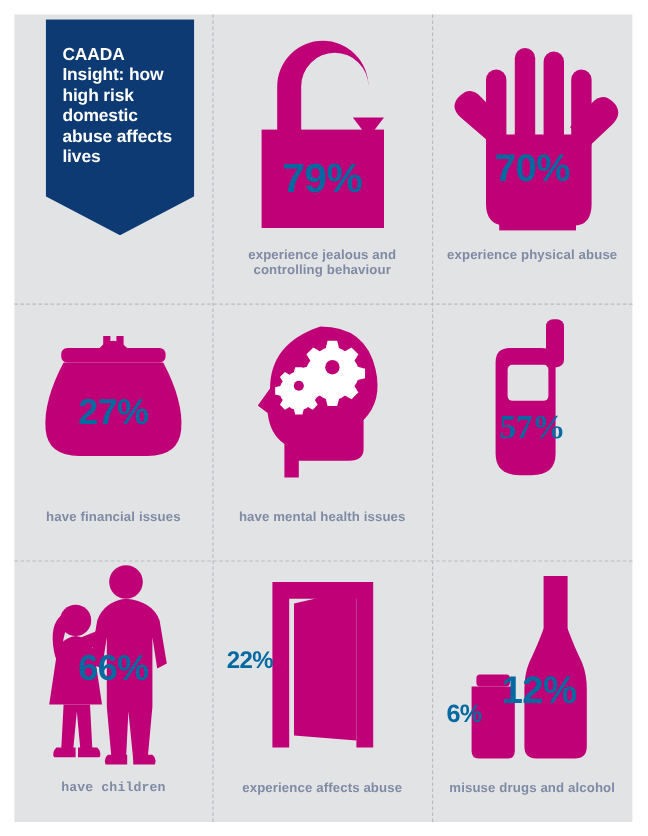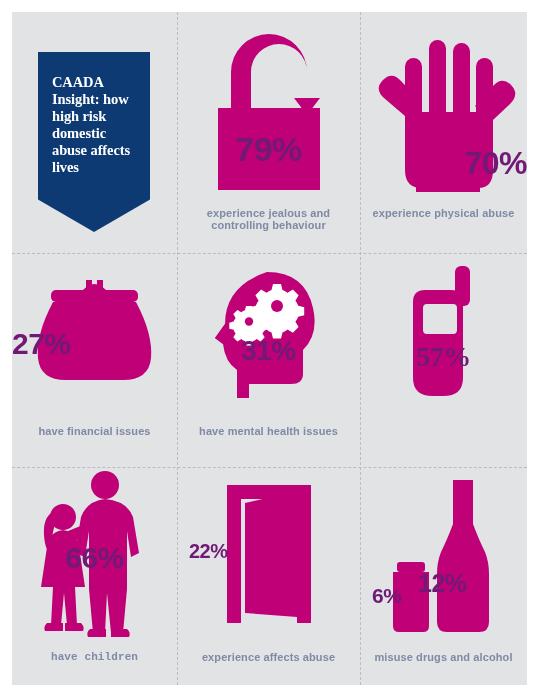--- a/index.html
+++ b/index.html
@@ -65,24 +65,23 @@
     font-size: 11px;
     font-weight: bold;
     line-height: 12px;
     letter-spacing: 0.1px;
   }
 
   
   #banner {
     position: absolute;
     left: 26px;
-    top: 40px;
-    width: 112px;
+    top: 4px;
+    width: 124px;
     height: 180px;
-    font-family: Liberation Serif, serif;
   }
   #banner-shape {
     position: absolute;
     inset: 0;
     background: #0d3a72;
     clip-path: polygon(0 0, 100% 0, 100% 82%, 50% 100%, 0 82%);
   }
   #banner-text {
     position: absolute;
     left: 14px;
@@ -92,21 +91,21 @@
     font-size: 14.5px;
     font-weight: bold;
     line-height: 17px;
     white-space: pre-line;
     letter-spacing: -0.1px;
   }
 
   
   .pct {
     position: absolute;
-    color: #701a75;
+    color: #0369a1;
     font-weight: bold;
     letter-spacing: -0.5px;
     white-space: nowrap;
     line-height: 1;
   }
   svg { display: block; overflow: visible; }
 </style>
 </head>
 <body>
 
@@ -153,39 +152,39 @@
 
           <path d="M31 92 L31 150 Q31 168 48 168 L104 168 Q119 168 119 150 L119 92 Z"></path>
           <rect x="42" y="150" width="64" height="22"></rect>
 
           <path d="M119 100 L136 84 Q146 74 137 65 Q128 56 119 66 L101 86 Z"></path>
 
           <path d="M31 96 L10 78 Q0 69 9 60 Q18 51 27 61 L45 80 Z"></path>
         </g>
       </svg>
     </div>
-    <div class="pct" style="left:0; right:0; top:112px; text-align:right; font-size:32px;margin-top:23px;">70%</div>
+    <div class="pct" style="left:0; right:0; top:112px; text-align:center; font-size:32px;">70%</div>
     <div class="cell-caption" style="top:195px;text-align:center;">experience physical abuse</div>
   </div>
 
   <div class="cell" style="left:0; top:241px; width:165px; height:214px;">
     <div class="cell-art" style="height:165px;">
       <svg width="135" height="120" viewBox="0 0 135 120" aria-hidden="true">
         <g fill="#bf0077">
 
           <path d="M59 4 h6 v8 h-6 z M70 4 h6 v8 h-6 z"></path>
           <path d="M56 14 q11 -12 23 0 z"></path>
 
           <rect x="24" y="14" width="87" height="12" rx="5"></rect>
 
           <path d="M26 26 L109 26 Q126 58 124 82 Q122 104 96 104 L39 104 Q13 104 11 82 Q9 58 26 26 Z"></path>
         </g>
       </svg>
     </div>
-    <div class="pct" style="left:0; right:0; top:76px; text-align:left; font-size:30px;">27%</div>
+    <div class="pct" style="left:0; right:0; top:76px; text-align:center; font-size:30px;">27%</div>
     <div class="cell-caption" style="top:172px;">have financial issues</div>
   </div>
 
   <div class="cell" style="left:165px; top:241px; width:183px; height:214px;">
     <div class="cell-art" style="height:165px;">
       <svg width="120" height="140" viewBox="0 0 120 140" aria-hidden="true">
 
         <path d="M58 6 Q96 6 104 42 Q110 68 94 84 L94 108 Q94 118 82 118 L40 118 L40 132 L28 132
                  L28 104 Q16 96 14 78 L6 72 L16 58 Q16 20 58 6 Z" fill="#bf0077"></path>
 
@@ -201,21 +200,20 @@
 
         <g fill="#ffffff" transform="translate(40,54)">
           <path d="M-3 -14 h6 l1.1 4.3 a11.5 11.5 0 0 1 3.6 2 l3.9-2.3 4.1 4.1 -2.3 3.9 a11.5 11.5 0 0 1 2 3.6
                    l4.3 1.1 v6 l-4.3 1.1 a11.5 11.5 0 0 1 -2 3.6 l2.3 3.9 -4.1 4.1 -3.9-2.3 a11.5 11.5 0 0 1 -3.6 2
                    l-1.1 4.3 h-6 l-1.1-4.3 a11.5 11.5 0 0 1 -3.6-2 l-3.9 2.3 -4.1-4.1 2.3-3.9 a11.5 11.5 0 0 1 -2-3.6
                    l-4.3-1.1 v-6 l4.3-1.1 a11.5 11.5 0 0 1 2-3.6 l-2.3-3.9 4.1-4.1 3.9 2.3 a11.5 11.5 0 0 1 3.6-2 Z"></path>
           <circle cx="0" cy="1.5" r="4.2" fill="#bf0077"></circle>
         </g>
       </svg>
     </div>
-    <div class="pct" style="left:0; right:0; top:84px; text-align:center; font-size:28px;">31%</div>
     <div class="cell-caption" style="top:172px;">have mental health issues</div>
   </div>
 
   <div class="cell" style="left:348px; top:241px; width:167px; height:214px;">
     <div class="cell-art" style="height:165px;">
       <svg width="90" height="140" viewBox="0 0 90 140" aria-hidden="true">
         <g fill="#bf0077">
 
           <rect x="56" y="0" width="15" height="40" rx="6"></rect>
 
@@ -279,17 +277,17 @@
           <rect x="18" y="88" width="28" height="10" rx="3"></rect>
           <path d="M14 98 L50 98 L50 152 Q50 158 44 158 L20 158 Q14 158 14 152 Z"></path>
 
           <rect x="74" y="6" width="20" height="46"></rect>
           <path d="M74 50 Q68 66 62 78 Q58 88 58 100 L58 148 Q58 158 68 158 L100 158 Q110 158 110 148
                    L110 100 Q110 88 106 78 Q100 66 94 50 Z"></path>
         </g>
       </svg>
     </div>
     <div class="pct" style="left:12px; top:118px; font-size:21px;">6%</div>
-    <div class="pct" style="left:58px; top:104px; font-size:25px;">12%</div>
+    <div class="pct" style="left:58px; top:92px; font-size:32px;">12%</div>
     <div class="cell-caption" style="top:184px;">misuse drugs and alcohol</div>
   </div>
 
 </div>
 
 </body></html>

